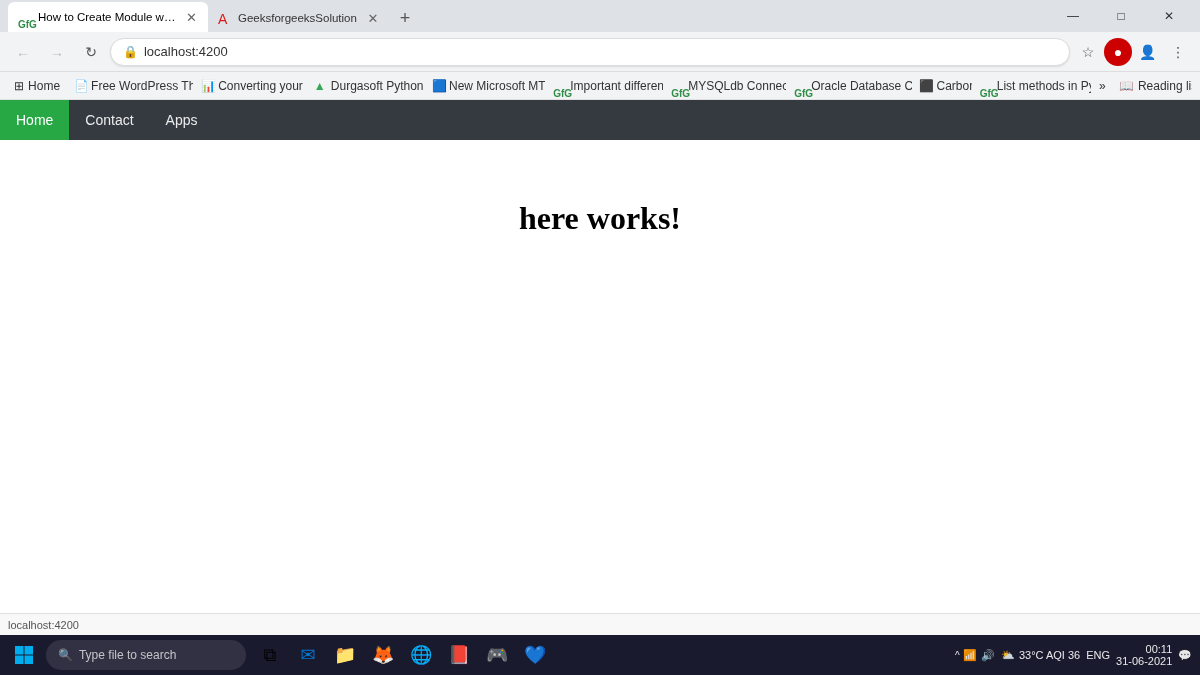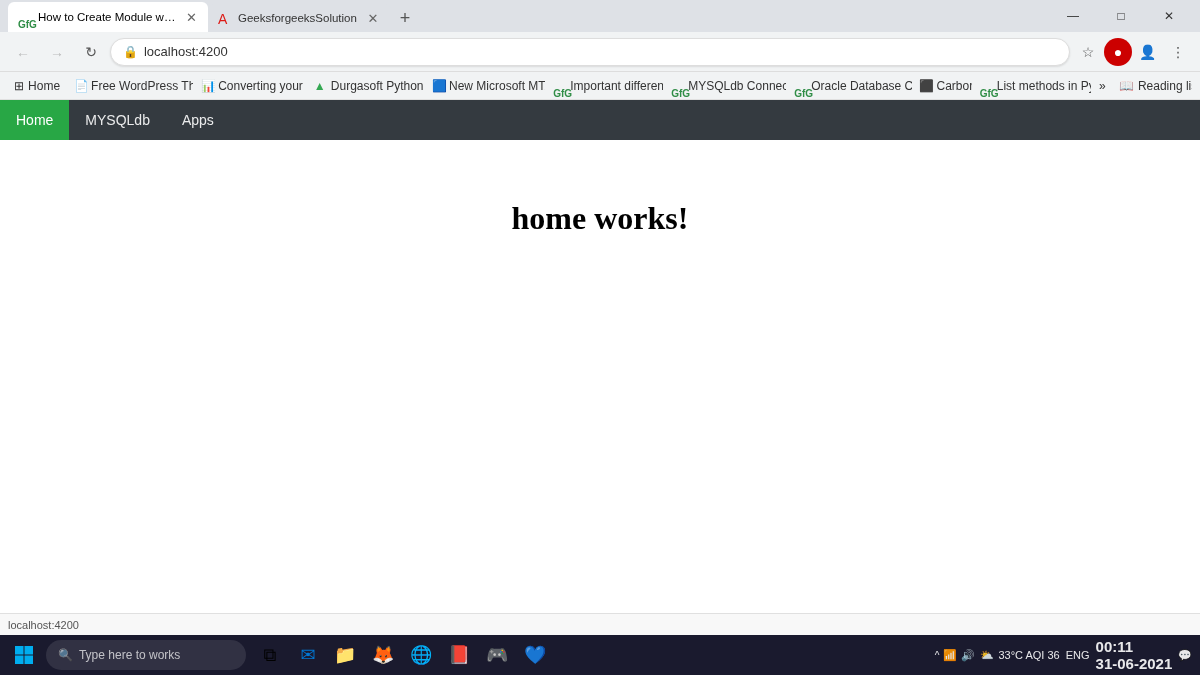--- a/index.html
+++ b/index.html
@@ -312,22 +312,22 @@
       font-size: 11px;
     }
     .taskbar-weather {
       display: flex;
       align-items: center;
       gap: 4px;
     }
     .taskbar-time {
       display: flex;
       flex-direction: column;
-      font-size: 15px;
-      font-weight: bold;
+      align-items: flex-end;
+      font-size: 11px;
     }
     .taskbar-sys-icons {
       display: flex;
       align-items: center;
       gap: 4px;
     }
 
     
     .fav-gfg { color: #2f8d46; font-weight: 700; font-size: 10px; margin-top: 18px; }
     .fav-angular { color: #dd1b16; font-size: 14px; }
@@ -421,47 +421,47 @@
     <div class="bookmark-item" style="margin-left:auto;">
       <span>📖 Reading list</span>
     </div>
   </div>
 
   <div class="app-navbar">
     <div class="app-nav-item active">
       <span>Home</span>
     </div>
     <div class="app-nav-item">
-      <span>MYSQLdb</span>
+      <span>Contact</span>
     </div>
     <div class="app-nav-item">
       <span>Apps</span>
     </div>
   </div>
 
   <div class="main-content">
-    <h1 class="home-heading">home works!</h1>
+    <h1 class="home-heading">here works!</h1>
   </div>
 
   <div class="status-bar">
     <span>localhost:4200</span>
   </div>
 
   <div class="taskbar">
     <div class="taskbar-start">
       <svg width="20" height="20" viewBox="0 0 20 20">
         <rect x="1" y="1" width="8.5" height="8.5" fill="#00adef"></rect>
         <rect x="10.5" y="1" width="8.5" height="8.5" fill="#00adef"></rect>
         <rect x="1" y="10.5" width="8.5" height="8.5" fill="#00adef"></rect>
         <rect x="10.5" y="10.5" width="8.5" height="8.5" fill="#00adef"></rect>
       </svg>
     </div>
     <div class="taskbar-search">
       <span>🔍</span>
-      <span>Type here to works</span>
+      <span>Type file to search</span>
     </div>
     <div class="taskbar-items">
       <div class="taskbar-icon">
         <span>⧉</span>
       </div>
       <div class="taskbar-icon">
         <span style="color:#0078d4;">✉</span>
       </div>
       <div class="taskbar-icon">
         <span style="color:#f9c31c;">📁</span>

